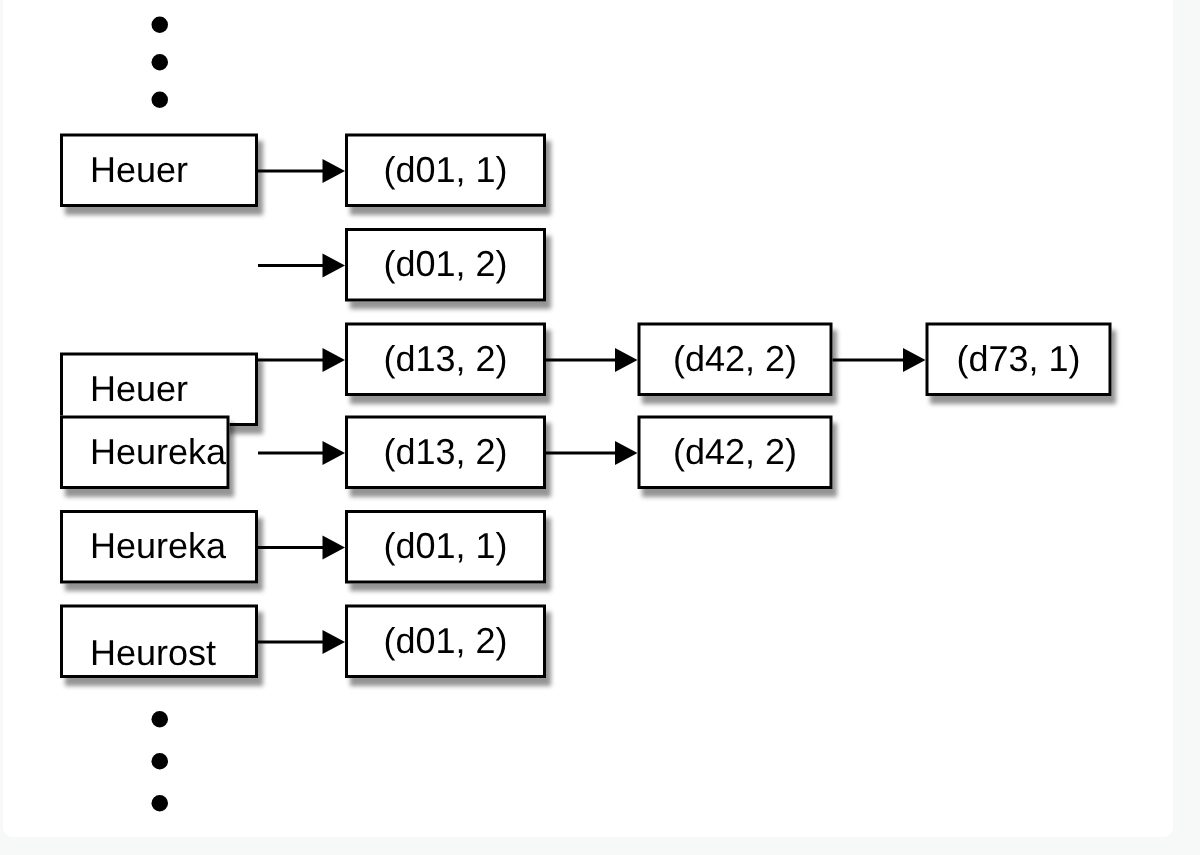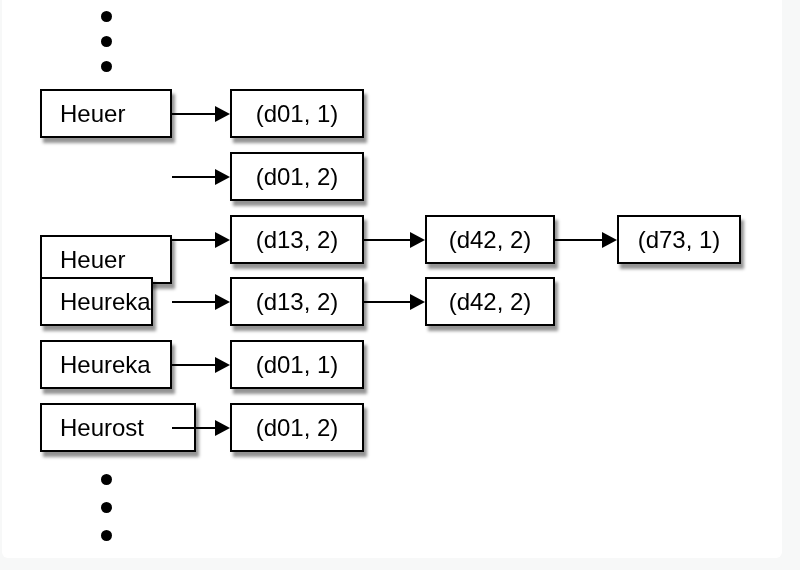--- a/index.html
+++ b/index.html
@@ -146,21 +146,21 @@
       <div class="box term" style="left: 38px; top: 340px; width: 132px;">
         <span>Heureka</span>
       </div>
       <div class="arrow" style="left: 170px; top: 356.5px; width: 58px;">
         <div class="shaft" style="width: 45px;"></div>
         <div class="head" style="left: 43px;"></div>
       </div>
       <div class="box posting" style="left: 228px; top: 340px; width: 134px;">
         <span>(d01, 1)</span>
       </div>
-      <div class="box term" style="left: 38px; top: 403px; width: 156px;">
+      <div class="box term" style="left: 38px; top: 403px; width: 132px; align-items: flex-end;">
         <span>Heurost</span>
       </div>
       <div class="arrow" style="left: 170px; top: 419.5px; width: 58px;">
         <div class="shaft" style="width: 45px;"></div>
         <div class="head" style="left: 43px;"></div>
       </div>
       <div class="box posting" style="left: 228px; top: 403px; width: 134px;">
         <span>(d01, 2)</span>
       </div>
       <div class="dot" style="left: 99px; top: 474px;"></div>

